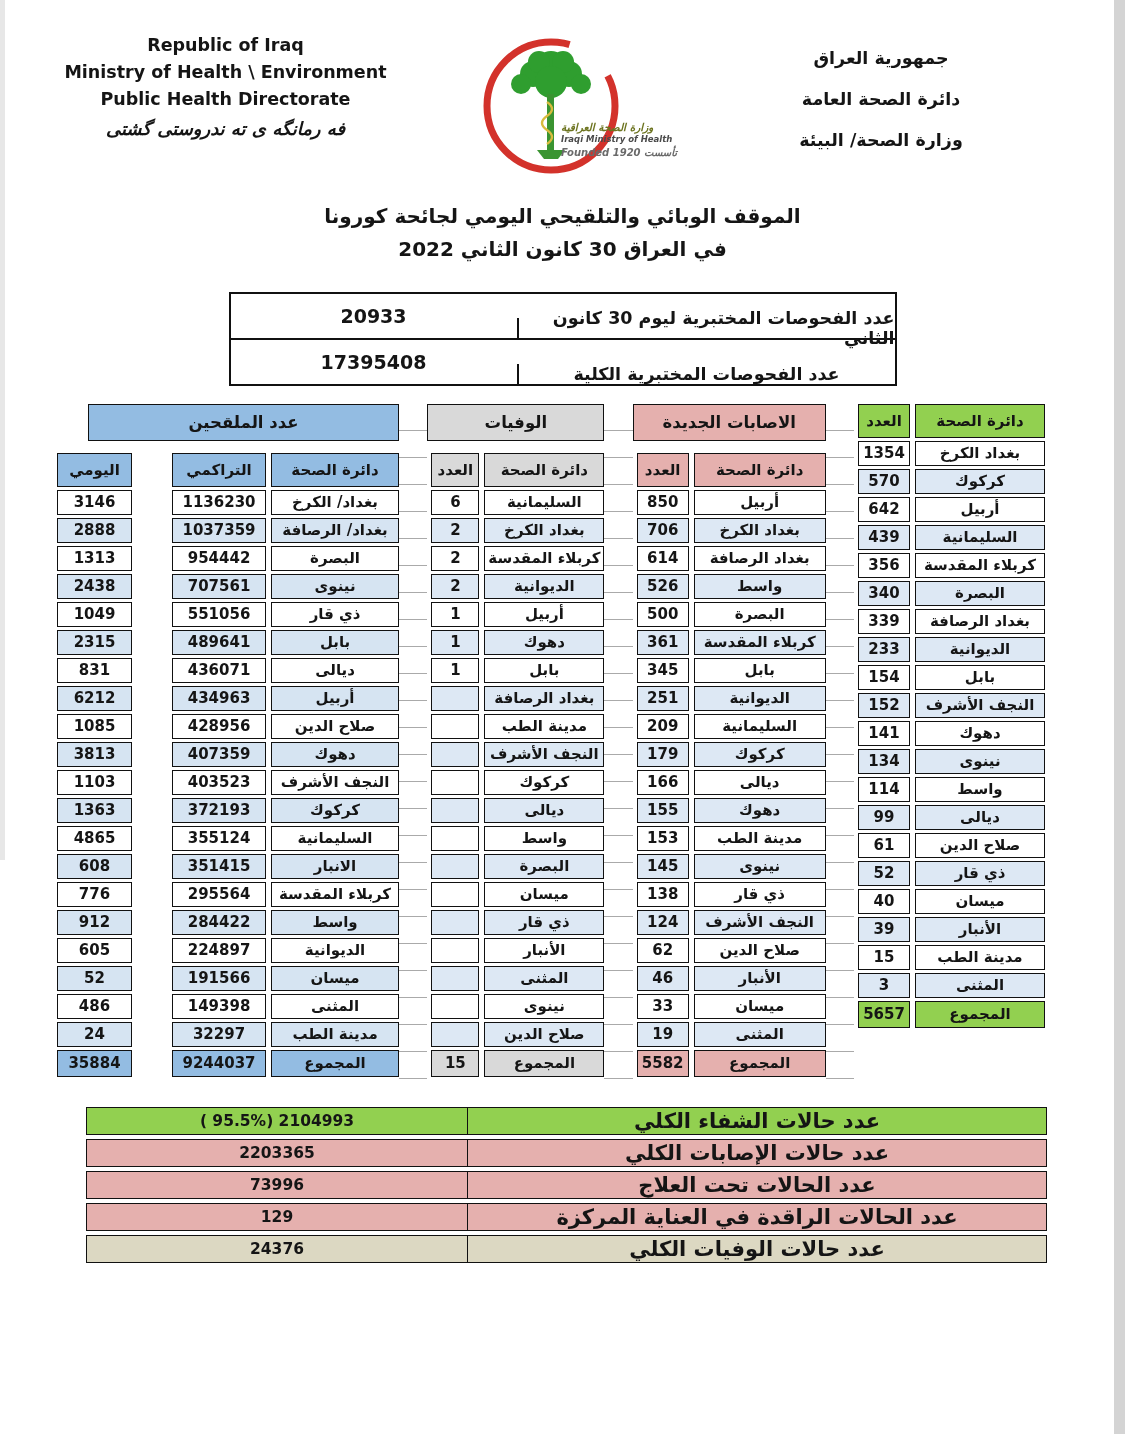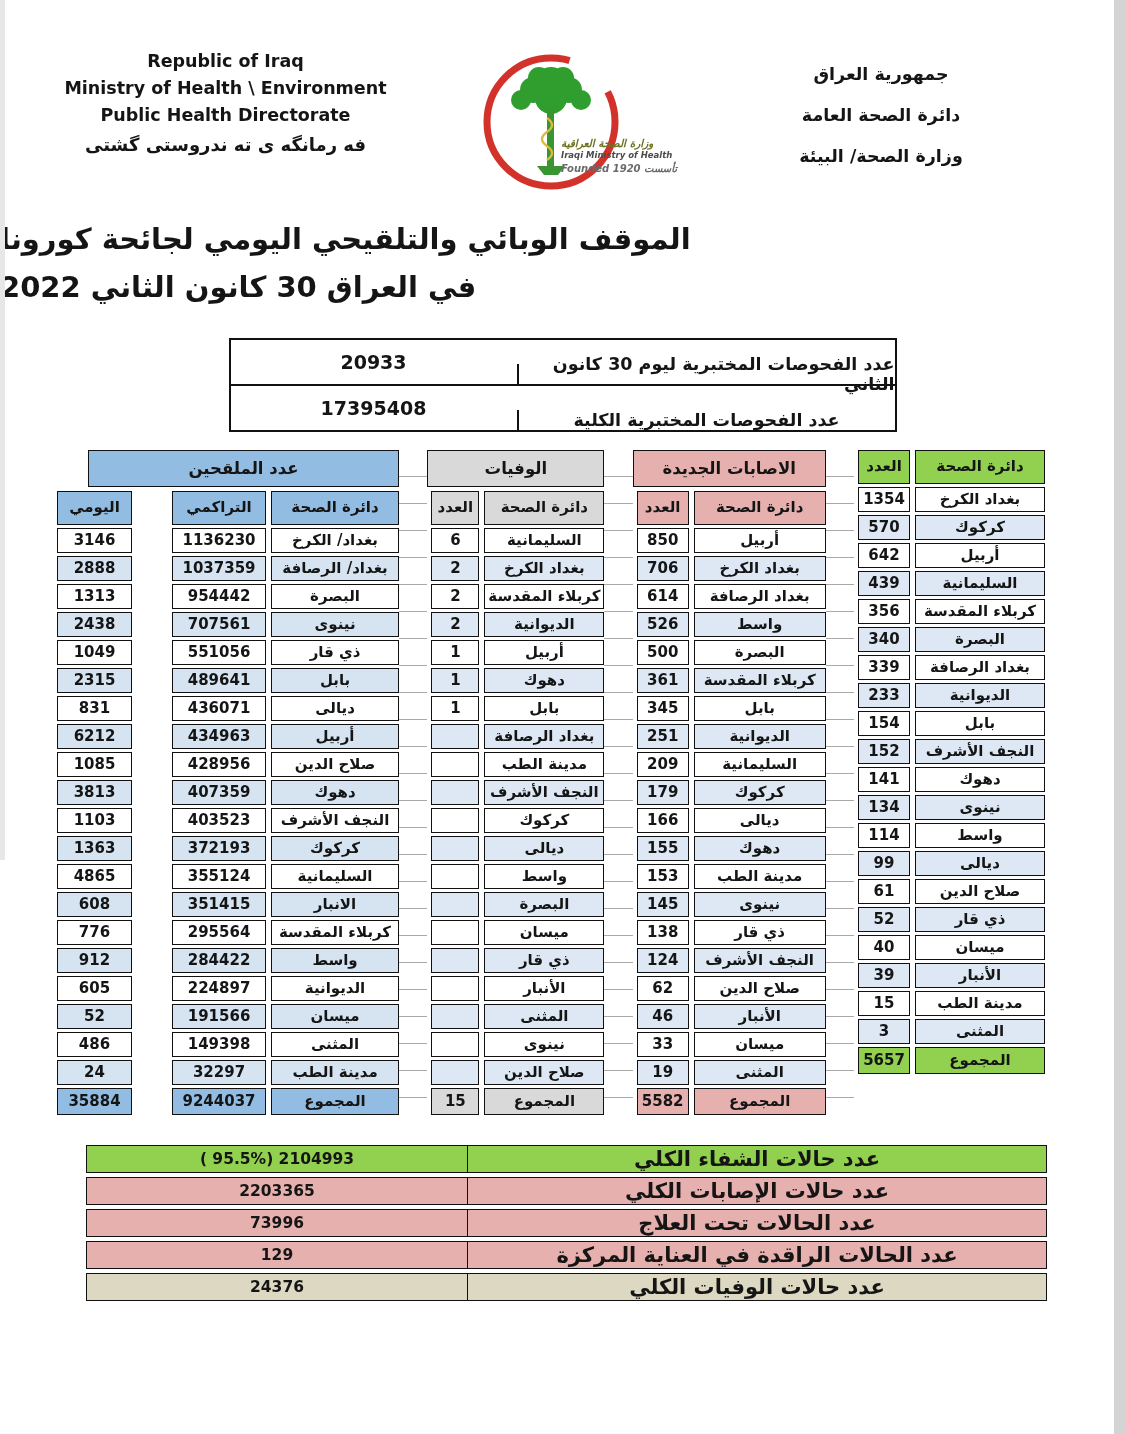--- a/index.html
+++ b/index.html
@@ -9,33 +9,33 @@
     background:#ffffff;
     font-family:"DejaVu Sans", sans-serif;
     font-weight:700;
     color:#151515;
     overflow:hidden;
   }
   .edge-right{position:absolute;top:0;right:0;width:11px;height:100%;background:#d4d4d4;}
   .edge-left{position:absolute;top:0;left:0;width:5px;height:60%;background:#e7e7e7;}
 
   
-  .hdr{display:flex;align-items:flex-start;padding:48px 46px 0 28px;}
+  .hdr{display:flex;align-items:flex-start;padding:32px 46px 0 28px;}
   .hdr-left{width:395px;text-align:center;font-size:17.5px;line-height:1.55;}
-  .hdr-left .kurdish{font-size:18px;margin-top:2px;}
+  .hdr-left .kurdish{font-size:18px;margin-top:2px;font-style:italic;}
   .hdr-logo{position:relative;width:260px;height:172px;flex-shrink:0;margin-top:-14px;font-style:italic;}
   .hdr-logo svg{display:block;margin:0 auto;}
   .logo-text{position:absolute;left:138px;top:102px;width:130px;direction:ltr;text-align:left;line-height:1.35;}
   .logo-text .lt-ar{font-size:10.5px;color:#6d7420;}
   .logo-text .lt-en{font-size:8.5px;color:#4a4a4a;}
   .logo-text .lt-f{font-size:10px;color:#6a6a6a;}
   .hdr-right{flex:1;text-align:center;direction:rtl;font-size:17.5px;line-height:2.35;padding-top:6px;}
 
   
-  .main-title{direction:rtl;text-align:left;font-size:29px;line-height:1.65;margin-top:10px;}
+  .main-title{direction:rtl;text-align:center;font-size:20px;line-height:1.65;margin-top:10px;}
 
   
   .tests{direction:rtl;width:664px;margin:26px auto 0 auto;border:2px solid #111;}
   .tests-row{display:flex;height:44px;align-items:stretch;}
   .tests-row + .tests-row{border-top:2px solid #111;}
   .tests-label{width:378px;border-left:2px solid #111;display:flex;align-items:center;justify-content:center;font-size:17.5px;box-sizing:border-box;margin-top:24px;}
   .tests-value{flex:1;display:flex;align-items:center;justify-content:center;font-size:19px;direction:ltr;}
 
   
   .tables-row{display:flex;direction:rtl;margin:18px 80px 0 88px;align-items:stretch;}
@@ -43,21 +43,21 @@
   .t-recovery{width:191px;}
   .t-infections{width:193px;}
   .t-deaths{width:177px;}
   .t-vaccinated{width:311px;}
   .spacer-col{
     flex:1 1 auto;
     background:repeating-linear-gradient(to bottom,transparent 0 26px,#9b9b9b 26px 27px);
     opacity:.85;
   }
   .ttitle{
-    border:1.6px solid #111;height:35px;margin-bottom:4px;
+    border:1.6px solid #111;height:35px;margin-bottom:12px;
     display:flex;align-items:center;justify-content:center;
     font-size:16.5px;background:var(--accent);
   }
   .trow{display:flex;gap:5px;margin-bottom:3px;direction:rtl;}
   .tcell{
     border:1.6px solid #111;height:23px;box-sizing:content-box;
     display:flex;align-items:center;justify-content:center;
     font-size:15px;background:#fff;flex-shrink:0;line-height:1;
     overflow:hidden;white-space:nowrap;
   }

